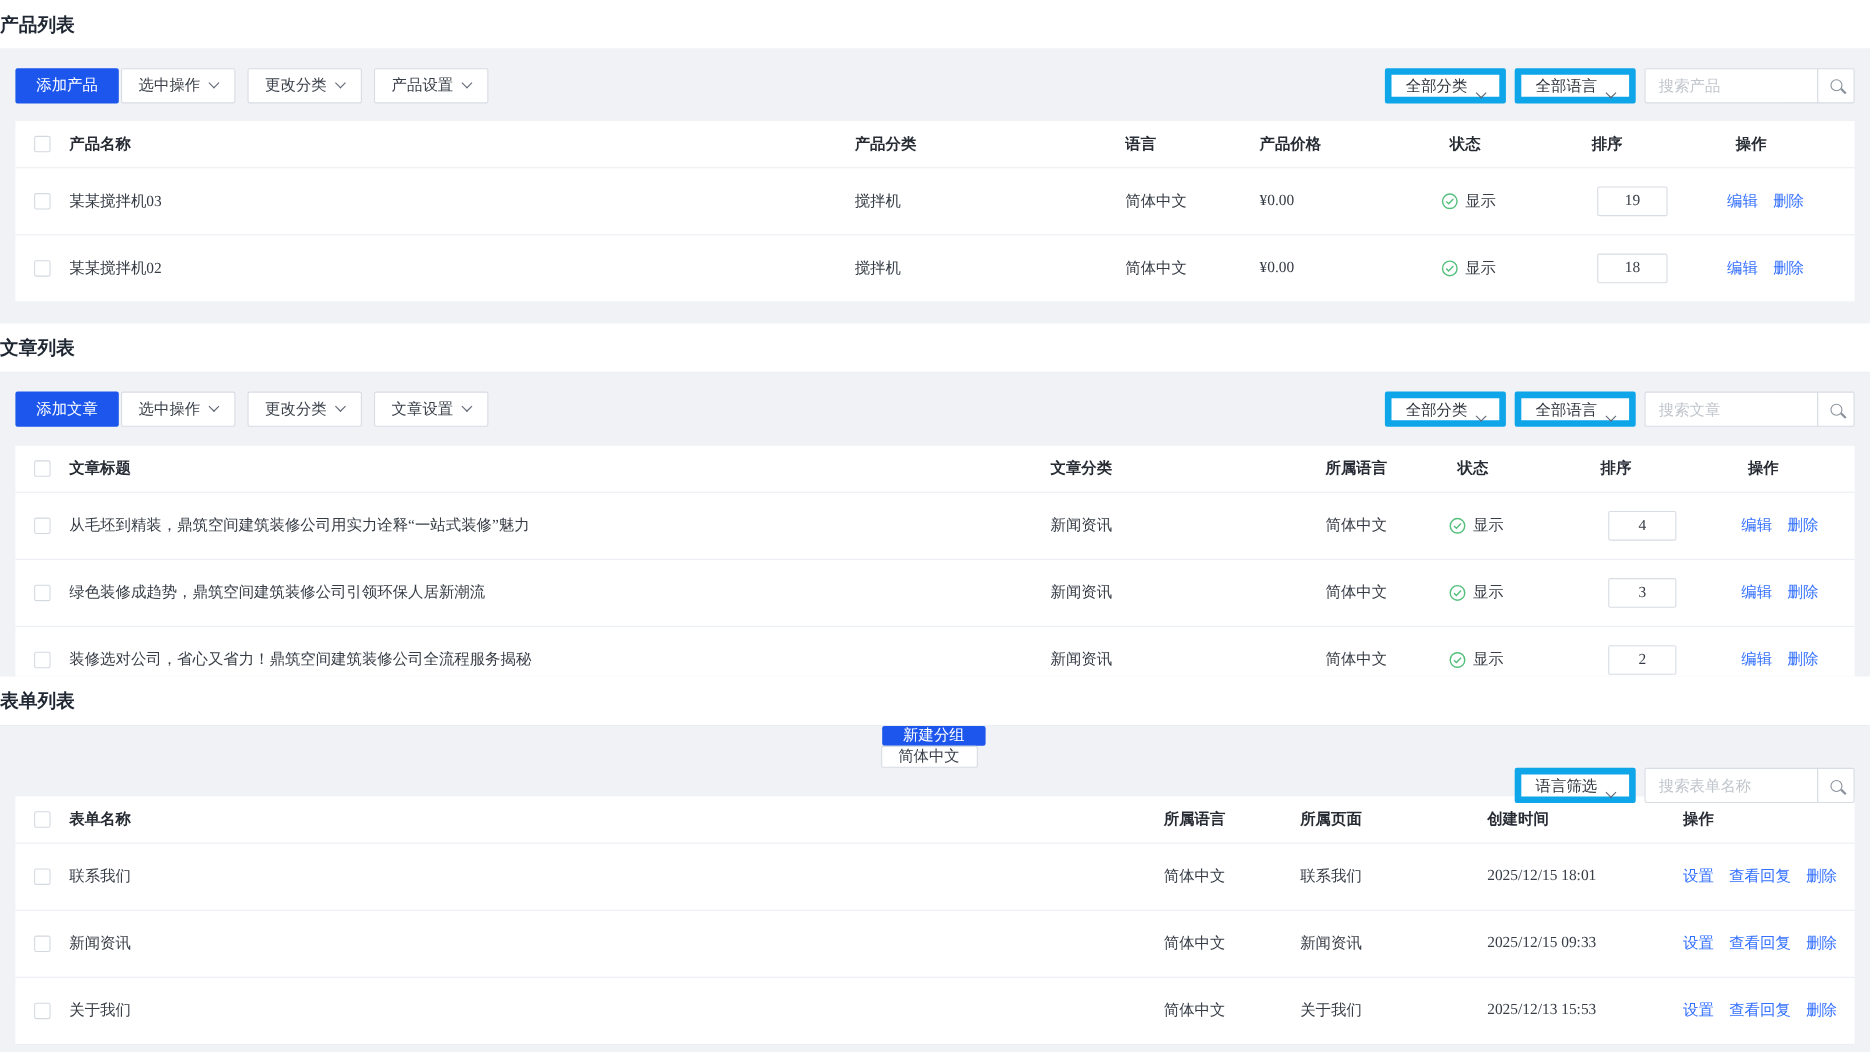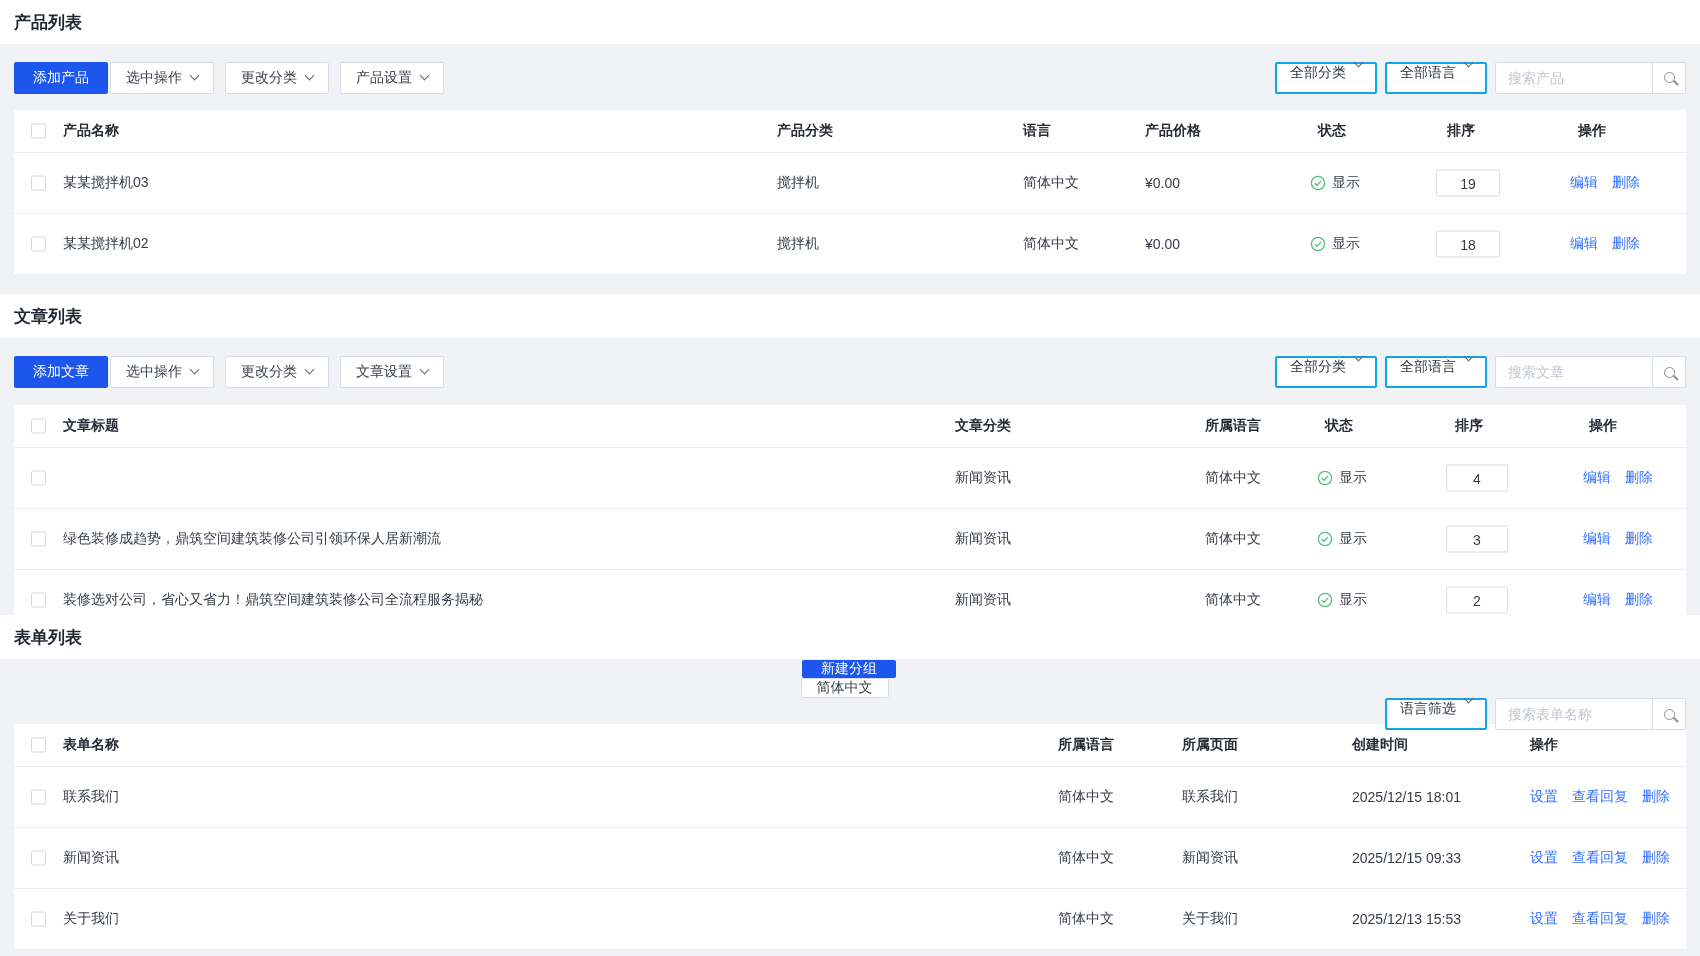--- a/index.html
+++ b/index.html
@@ -4,68 +4,68 @@
 <style>
   * { box-sizing: border-box; }
   html,body { margin:0; padding:0; }
   body {
     width:1700px; height:956px; overflow:hidden;
     background:#f0f2f5;
     font-family:"Liberation Sans","DejaVu Sans",sans-serif;
     color:#363c45;
   }
   .strip { height:45px; background:#ffffff; display:flex; align-items:center;
-           padding-left:14px; border-bottom:1px solid #eceef2;text-align:center; }
+           padding-left:0; border-bottom:1px solid #eceef2;text-align:center; }
   .strip h1 { margin:0; font-size:17px; font-weight:700; color:#1f2733; }
 
   .band { display:flex; align-items:center; padding:0 14px; }
   .band1 { height:65px; } .band2 { height:66px; } .band3 { height:64px;flex-direction:column; }
 
   .btn { height:32px; display:inline-flex; align-items:center; justify-content:center;
          border-radius:2px; font-size:14px; cursor:pointer; white-space:nowrap; }
   .btn-primary { background:var(--primary,#1d56ec); color:#fff; border:none;
                  padding:0 19px; margin-right:2px; }
   .btn-plain { background:#fff; border:1px solid #d8dce3; color:#3a404a;
                padding:0 15px; margin-right:11px; }
   .chev { display:inline-block; width:7px; height:7px;
           border-right:1.5px solid #606774; border-bottom:1.5px solid #606774;
           transform:rotate(45deg); margin-left:9px; margin-top:-5px; }
 
   .right { margin-left:auto; display:flex; align-items:center; }
-  .select { background:#fff; border:2px solid #0ea5e9; height:32px; border-radius:2px;
-            display:inline-flex; align-items:flex-start; padding:0 13px; font-size:14px;
+  .select { background:#fff; border:6px solid #0ea5e9; height:32px; border-radius:2px;
+            display:inline-flex; align-items:flex-end; padding:0 13px; font-size:14px;
             color:#2f353d; margin-left:8px; cursor:pointer; white-space:nowrap; }
   .searchwrap { display:flex; margin-left:8px; }
   .searchinput { height:32px; width:158px; border:1px solid #d8dce3; border-radius:2px 0 0 2px;
                  background:#fff; padding:0 12px; font-size:14px; color:#363c45; outline:none;
                  font-family:inherit; }
   .searchinput::placeholder { color:#c1c6cd; }
   .searchbtn { width:34px; height:32px; border:1px solid #d8dce3; border-radius:0 2px 2px 0;
                background:#fff; margin-left:-1px; display:flex; align-items:center;
                justify-content:center; cursor:pointer; padding:0; }
   .mag { width:11px; height:11px; border:1.6px solid #8a919b; border-radius:50%;
          position:relative; display:inline-block; }
   .mag::after { content:""; position:absolute; width:6px; height:1.6px; background:#8a919b;
                 transform:rotate(45deg); right:-5px; bottom:-2px; }
 
-  .table { background:#fff; margin:0 14px; }
+  .table { background:#fff; margin:0 14px;font-family:Liberation Serif, serif; }
   .thead { height:43px; position:relative; border-bottom:1px solid #ebeef3; }
   .thead .cell { font-weight:700; color:#272c34; }
   .row { height:61px; position:relative; border-bottom:1px solid #ebeef3; }
   .cell { position:absolute; top:50%; transform:translateY(-50%);
           font-size:14px; color:#363c45; white-space:nowrap; }
   .cb { position:absolute; left:17px; top:50%; transform:translateY(-50%);
         width:15px; height:15px; border:1px solid #d4d9e0; border-radius:2px;
         background:#fff; cursor:pointer; }
   .status { display:flex; align-items:center; gap:6px; }
   .check { width:16px; height:16px; flex:none; }
   .sortbox { position:absolute; top:50%; transform:translateY(-50%);
              width:64px; height:27px; border:1px solid #d8dce3; border-radius:2px;
              background:#fff; text-align:center; font-size:14px; color:#363c45;
-             outline:none; font-family:inherit; padding:0; }
+             outline:none; font-family:inherit; padding:0;margin-left:16px; }
   .ops { display:flex; gap:14px; }
   .link { color:var(--link,#3370ff); cursor:pointer; font-size:14px; white-space:nowrap; }
 
   .clip { height:210px; overflow:hidden; }
   .gap { height:19px; }
 </style>
 </head>
 <body style="background: rgb(240, 242, 245);">
 
 <div class="strip">
@@ -202,20 +202,21 @@
     <div class="cell" style="left:49px">文章标题</div>
     <div class="cell" style="left:941px">文章分类</div>
     <div class="cell" style="left:1191px">所属语言</div>
     <div class="cell" style="left:1311px">状态</div>
     <div class="cell" style="left:1441px">排序</div>
     <div class="cell" style="left:1575px">操作</div>
   </div>
 
   <div class="row">
     <span class="cb"></span>
+    <div class="cell" style="left:49px">从毛坯到精装，鼎筑空间建筑装修公司用实力诠释“一站式装修”魅力</div>
     <div class="cell" style="left:941px">新闻资讯</div>
     <div class="cell" style="left:1191px">简体中文</div>
     <div class="cell status" style="left:1303px">
       <svg class="check" viewBox="0 0 16 16">
         <circle cx="8" cy="8" r="6.6" fill="none" stroke="#55c07d" stroke-width="1.3"></circle>
         <path d="M4.8 8.2 L7 10.3 L11.2 5.9" fill="none" stroke="#55c07d" stroke-width="1.3"></path>
       </svg>
       <span>显示</span>
     </div>
     <input class="sortbox" style="left: 1432px; width: 62px;" value="4">

